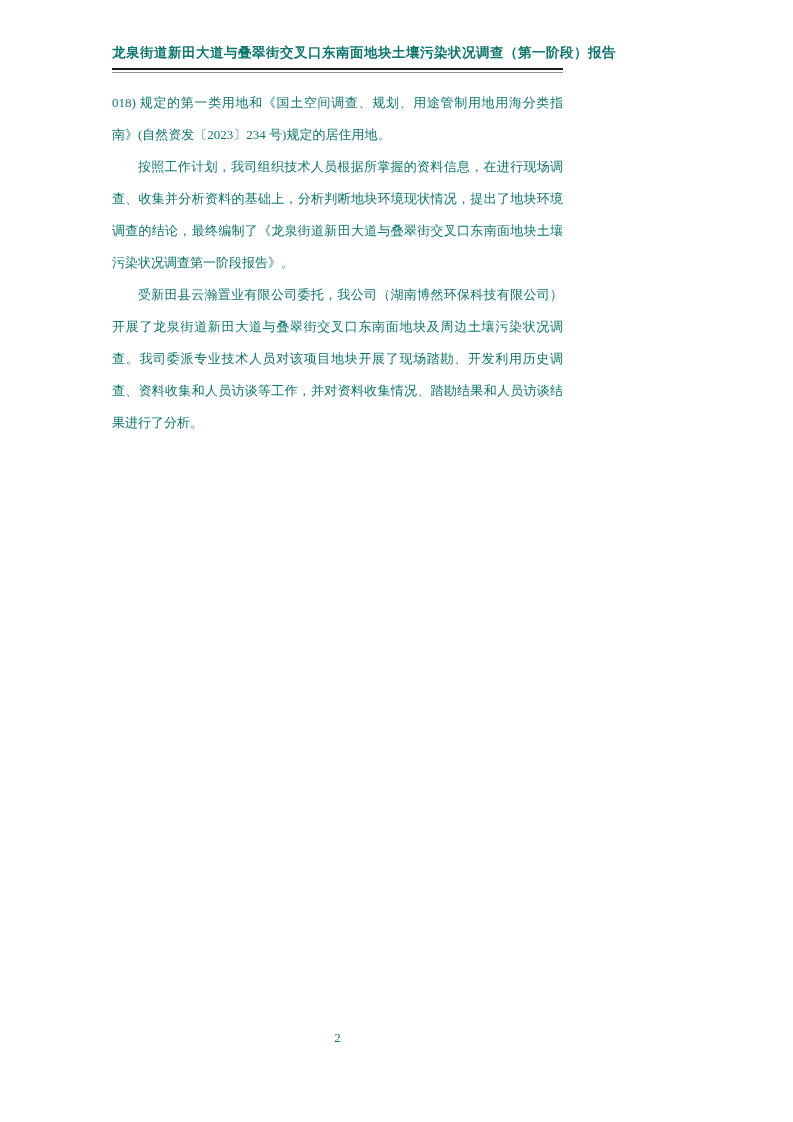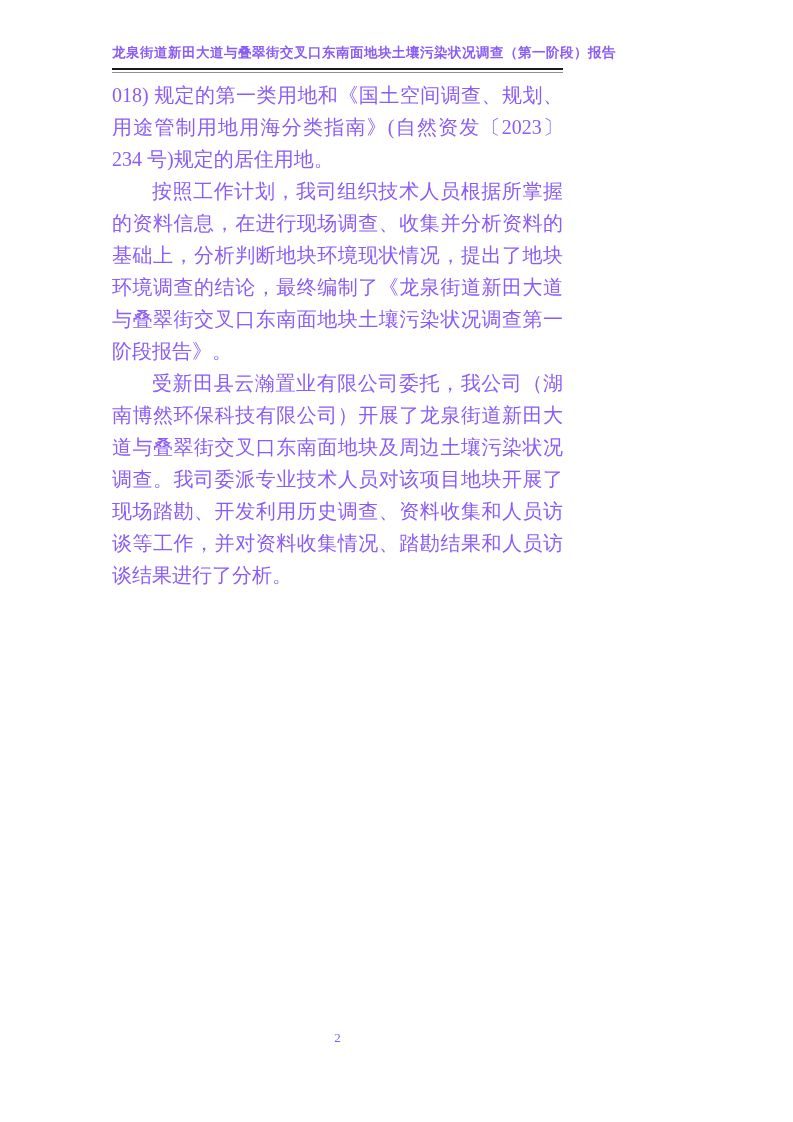--- a/index.html
+++ b/index.html
@@ -5,21 +5,21 @@
   html, body {
     margin: 0;
     padding: 0;
     background: #ffffff;
   }
   .page {
     position: relative;
     width: 675px;
     height: 1122px;
     background: #ffffff;
-    color: #8b5cf6;
+    color: #0f766e;
     font-family: "Liberation Serif", "DejaVu Serif", serif;
     overflow: hidden;
   }
   .page-header {
     margin: 0 112px;
     padding-top: 44px;
     padding-bottom: 6px;
     text-align: center;
     font-size: 13.5px;
     font-weight: bold;
@@ -32,23 +32,23 @@
   .page-header::after {
     content: "";
     position: absolute;
     left: 0;
     right: 0;
     bottom: -5px;
     height: 1px;
     background: #8f8f8f;
   }
   .content {
-    margin: 0 112px;
+    margin: 8px 112px;
     padding-top: 9px;
-    font-size: 20px;
+    font-size: 13px;
     line-height: 32px;
     text-align: justify;
     text-justify: inter-ideograph;
   }
   .content p {
     margin: 0;
   }
   .content p.indent {
     text-indent: 2em;
   }

